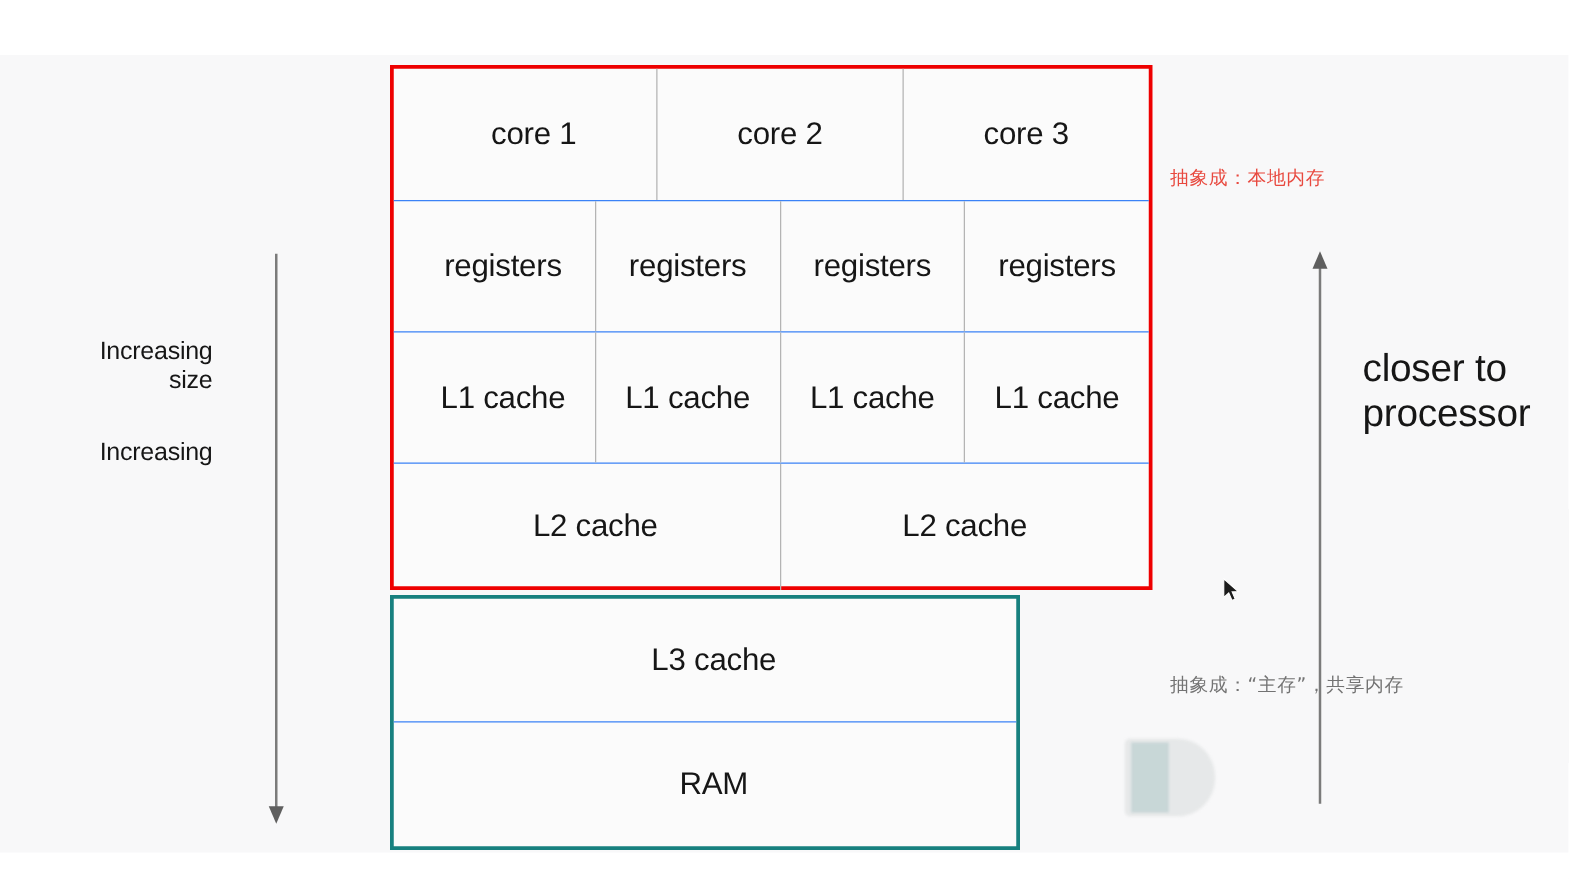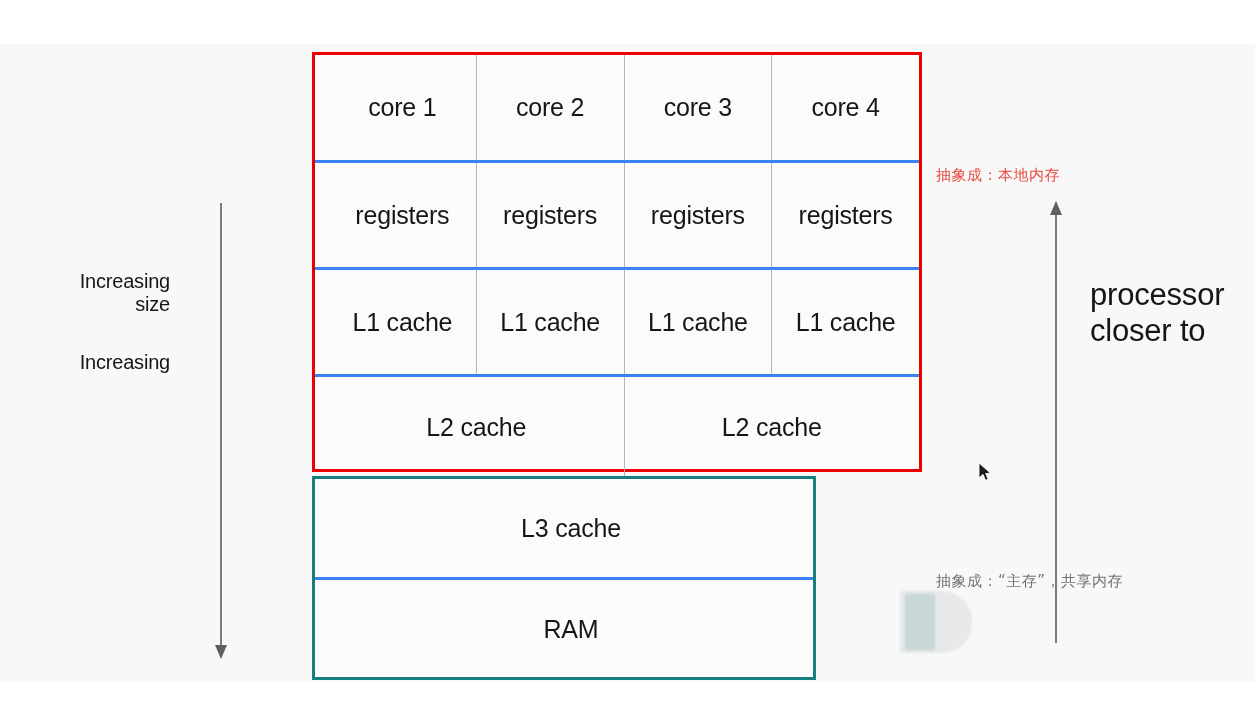--- a/index.html
+++ b/index.html
@@ -94,21 +94,21 @@
     border: 3px solid #17807f;
     background: #fbfbfb;
   }
 
   .grid-row {
     display: flex;
     width: 100%;
     box-sizing: border-box;
     padding-left: 14px;
   }
-  .grid-row + .grid-row { border-top: 3px solid #3b82f6; }
+  .grid-row + .grid-row { border-top: 1px solid #3b82f6; }
   .cell {
     flex: 1 1 0;
     box-sizing: border-box;
     display: flex;
     align-items: center;
     justify-content: center;
     color: #161616;
     font-size: 25px;
     letter-spacing: -0.2px;
     white-space: nowrap;
@@ -122,21 +122,20 @@
   #row-l3        .cell { height: 98px; }
   #row-ram       .cell { height: 99px; }
 
   
   .annotation {
     position: absolute;
     font-family: "DejaVu Sans", "Liberation Sans", sans-serif;
     font-size: 15px;
     letter-spacing: 0.5px;
     white-space: nowrap;
-    margin-top: 33px;
   }
   #annotation-local  { left: 936px; top: 133px; color: #e8493f; }
   #annotation-shared { left: 936px; top: 539px; color: #737373; }
 
   
   #player-artifact {
     position: absolute;
     left: 900px;
     top: 591px;
     width: 72px;
@@ -183,21 +182,20 @@
 
   <div class="arrow-line" id="left-arrow-line"></div>
   <div class="arrow-head down" id="left-arrow-head"></div>
 
   <div id="local-box">
 
     <div class="grid-row" id="row-cores">
       <div class="cell">core 1</div>
       <div class="cell">core 2</div>
       <div class="cell">core 3</div>
-      <div class="cell">core 4</div>
     </div>
 
     <div class="grid-row" id="row-registers">
       <div class="cell">registers</div>
       <div class="cell">registers</div>
       <div class="cell">registers</div>
       <div class="cell">registers</div>
     </div>
 
     <div class="grid-row" id="row-l1">
@@ -227,22 +225,22 @@
   </div>
 
   <div class="annotation" id="annotation-local">抽象成：本地内存</div>
 
   <div class="annotation" id="annotation-shared">抽象成：“主存”，共享内存</div>
 
   <div class="arrow-line" id="right-arrow-line"></div>
   <div class="arrow-head up" id="right-arrow-head"></div>
 
   <div class="right-label">
+    <div>closer to</div>
     <div>processor</div>
-    <div>closer to</div>
   </div>
 
   <div id="player-artifact"></div>
   <div id="player-artifact-bar"></div>
 
   <svg id="cursor" viewBox="0 0 14 20">
     <path d="M1 1 L1 16 L5 12.4 L7.6 18.4 L10.2 17.2 L7.7 11.5 L12.6 11.2 Z" fill="#1c1c1c" stroke="#ffffff" stroke-width="0.9"></path>
   </svg>
 
 </div>

